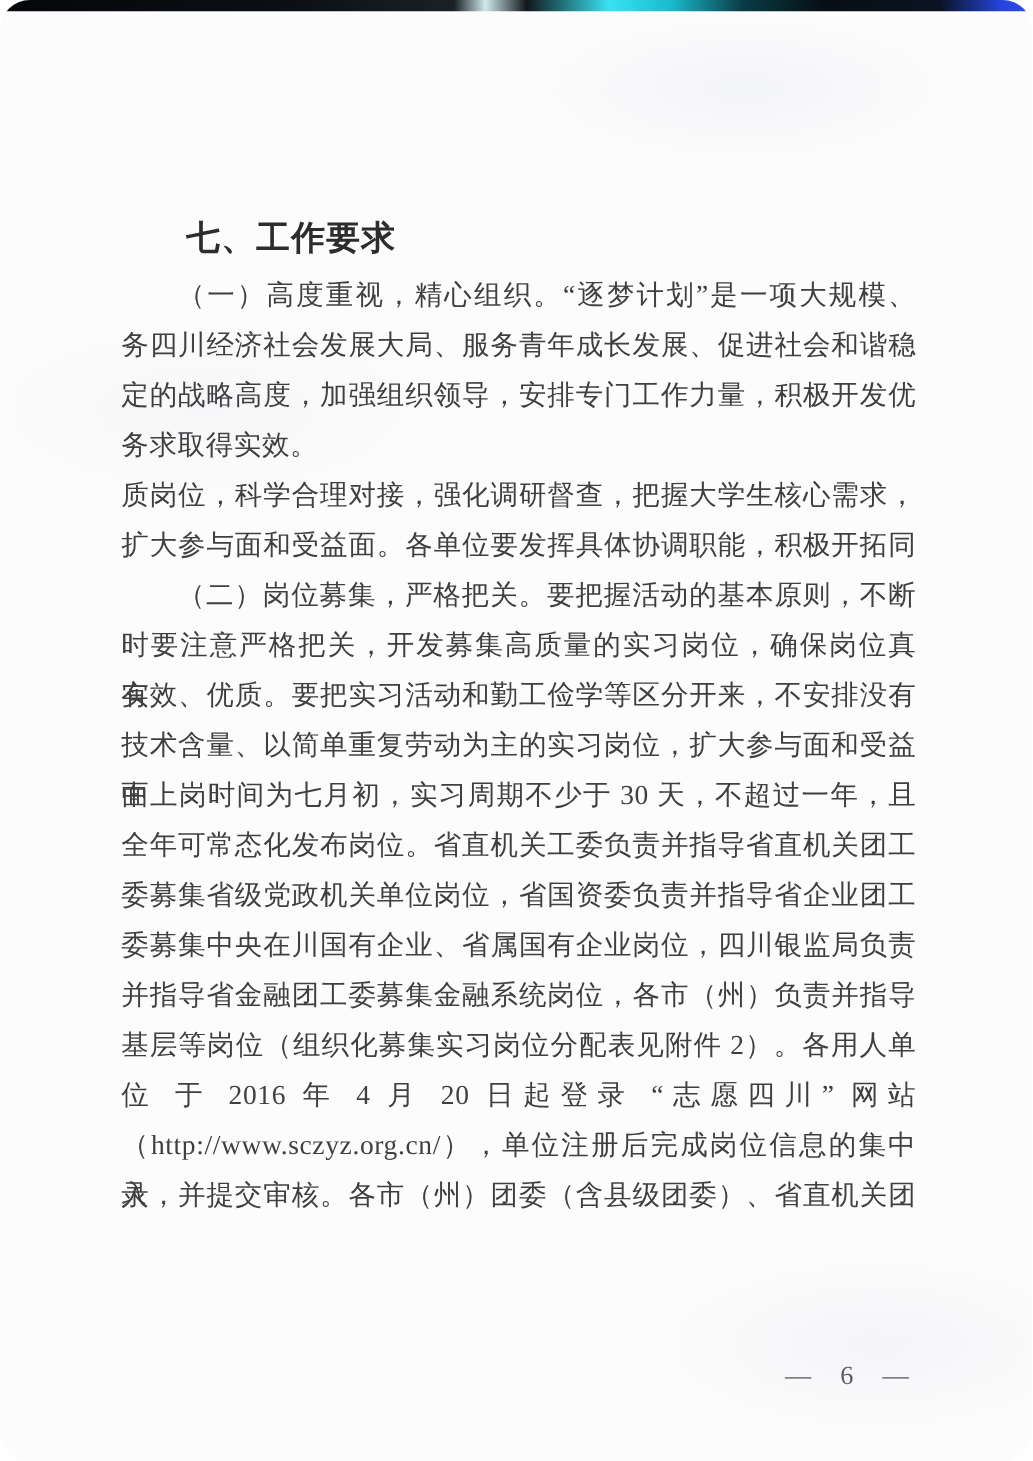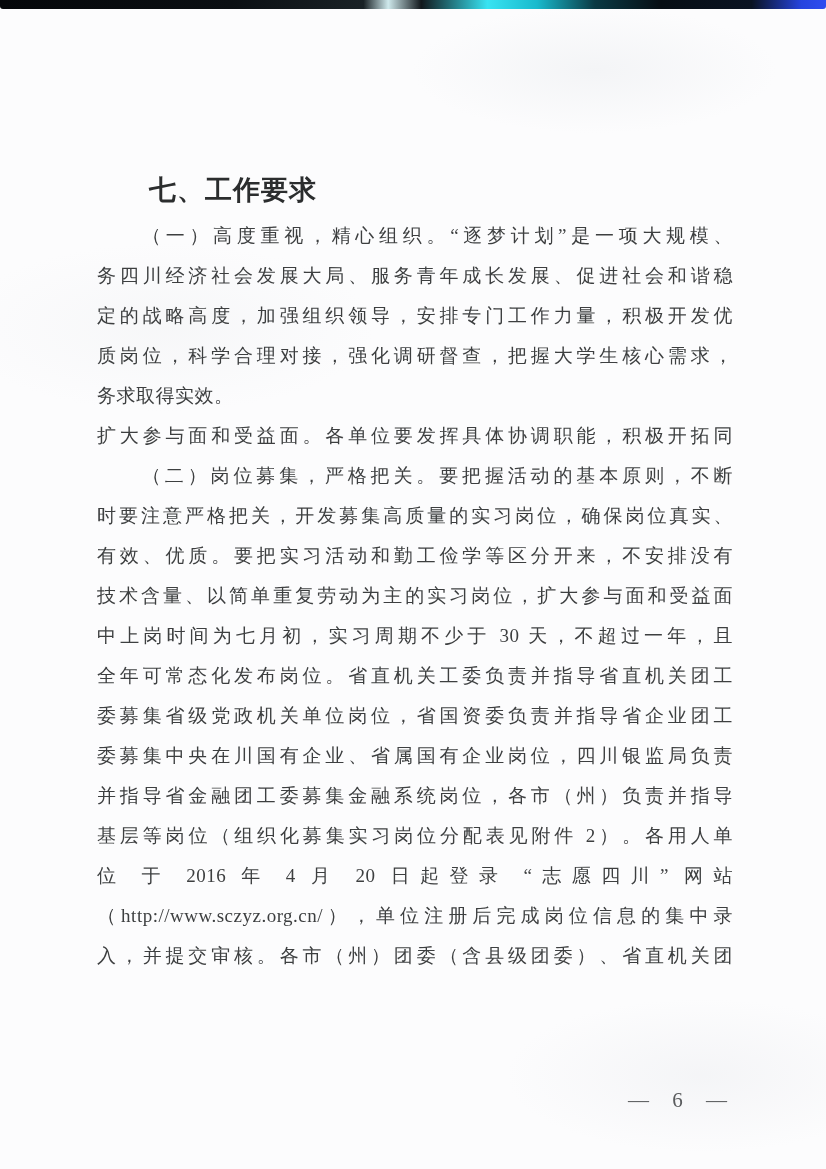--- a/index.html
+++ b/index.html
@@ -11,20 +11,21 @@
     position: relative;
     width: 826px;
     height: 1169px;
     overflow: hidden;
     background:
       radial-gradient(ellipse 260px 90px at 72% 6%, rgba(235,237,240,0.5) 0%, rgba(235,237,240,0) 70%),
       radial-gradient(ellipse 300px 120px at 20% 28%, rgba(240,241,243,0.45) 0%, rgba(240,241,243,0) 70%),
       radial-gradient(ellipse 280px 110px at 85% 92%, rgba(238,239,242,0.55) 0%, rgba(238,239,242,0) 70%),
       #fcfcfd;
     font-family: "Liberation Serif", "DejaVu Serif", serif;
+    border-radius: 24px;
   }
   
   .top-band {
     position: absolute;
     top: 0;
     left: 0;
     width: 826px;
     height: 9px;
     background: linear-gradient(90deg,
       #05070a 0%,
@@ -54,21 +55,21 @@
     line-height: 40px;
     font-family: "Liberation Sans", "DejaVu Sans", sans-serif;
     font-weight: bold;
     font-size: 27px;
     color: #2b2d2e;
     letter-spacing: 1px;
   }
   .line {
     height: 40px;
     line-height: 40px;
-    font-size: 19px;
+    font-size: 22px;
     color: #3d3f40;
     text-align: justify;
     text-align-last: justify;
     text-justify: inter-character;
     letter-spacing: 0.5px;
   }
   .line.indent {
     padding-left: 45px;
   }
   .line.para-end {
@@ -91,22 +92,22 @@
 <div class="page">
 
   <div class="top-band"></div>
 
   <div class="content">
     <h2 class="heading">七、工作要求</h2>
 
     <div class="line indent">（一）高度重视，精心组织。“逐梦计划”是一项大规模、</div>
     <div class="line">务四川经济社会发展大局、服务青年成长发展、促进社会和谐稳</div>
     <div class="line">定的战略高度，加强组织领导，安排专门工作力量，积极开发优</div>
+    <div class="line para-end">务求取得实效。</div>
     <div class="line">质岗位，科学合理对接，强化调研督查，把握大学生核心需求，</div>
-    <div class="line para-end">务求取得实效。</div>
     <div class="line">扩大参与面和受益面。各单位要发挥具体协调职能，积极开拓同</div>
     <div class="line indent">（二）岗位募集，严格把关。要把握活动的基本原则，不断</div>
     <div class="line">时要注意严格把关，开发募集高质量的实习岗位，确保岗位真实、</div>
     <div class="line">有效、优质。要把实习活动和勤工俭学等区分开来，不安排没有</div>
     <div class="line">技术含量、以简单重复劳动为主的实习岗位，扩大参与面和受益面</div>
     <div class="line">中上岗时间为七月初，实习周期不少于 30 天，不超过一年，且</div>
     <div class="line">全年可常态化发布岗位。省直机关工委负责并指导省直机关团工</div>
     <div class="line">委募集省级党政机关单位岗位，省国资委负责并指导省企业团工</div>
     <div class="line">委募集中央在川国有企业、省属国有企业岗位，四川银监局负责</div>
     <div class="line">并指导省金融团工委募集金融系统岗位，各市（州）负责并指导</div>

